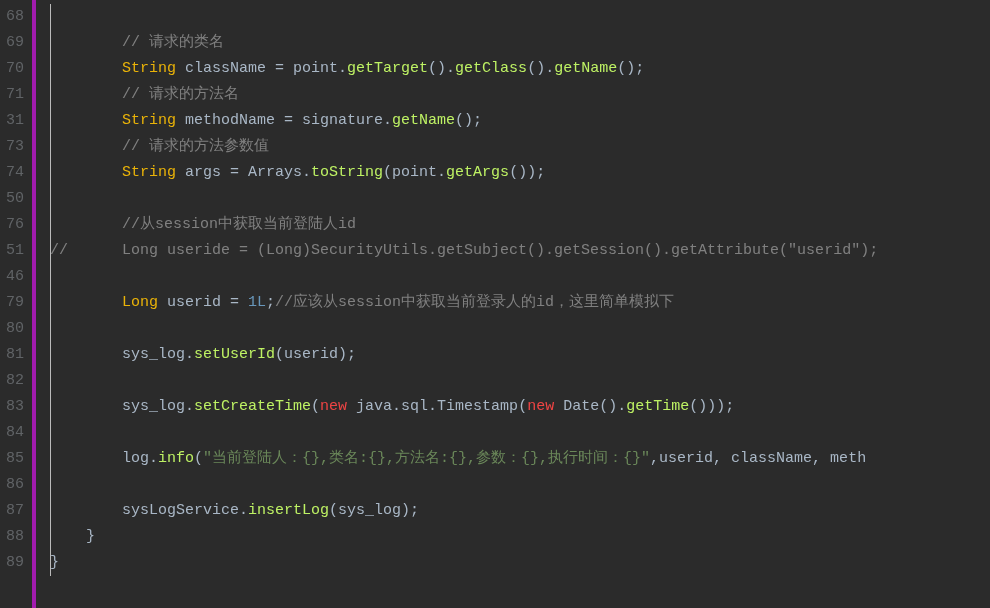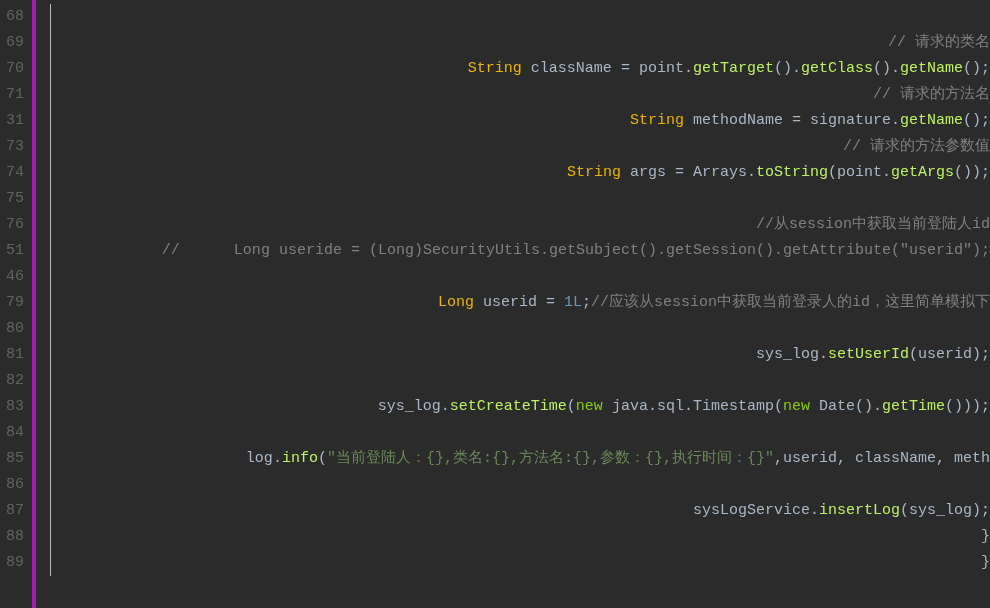--- a/index.html
+++ b/index.html
@@ -28,31 +28,30 @@
     padding:4px 0 0 14px;
     position:relative;
     flex:1;
     overflow:hidden;
   }
   .code pre{
     margin:0;
     font-family:inherit;
     color:#a9b7c6;
     white-space:pre;
-    text-align:right;
   }
   .caret{
     position:absolute;
     width:1px;
     background:#bbbbbb;
     height:572px;
     left:14px;
     top:4px;
   }
-  .tok-kw   {color:#84cc16}
+  .tok-kw   {color:#ef4444}
   .tok-var  {color:#a9b7c6}
   .tok-call {color:#bef264}
   .tok-str  {color:#6a8759}
   .tok-num  {color:#6897bb}
   .tok-comm {color:#808080}
   .tok-type {color:#eab308}
   .tok-punc {color:#a9b7c6}
   .tok-op   {color:#a9b7c6}
 </style>
 </head>
@@ -60,21 +59,21 @@
 
 <div class="editor">
   <div class="gutter" id="gutter">
       <div>68</div>
       <div>69</div>
       <div>70</div>
       <div>71</div>
       <div>31</div>
       <div>73</div>
       <div>74</div>
-      <div>75</div>
+      <div>50</div>
       <div>76</div>
       <div>51</div>
       <div>46</div>
       <div>79</div>
       <div>80</div>
       <div>81</div>
       <div>82</div>
       <div>83</div>
       <div>84</div>
       <div>85</div>

